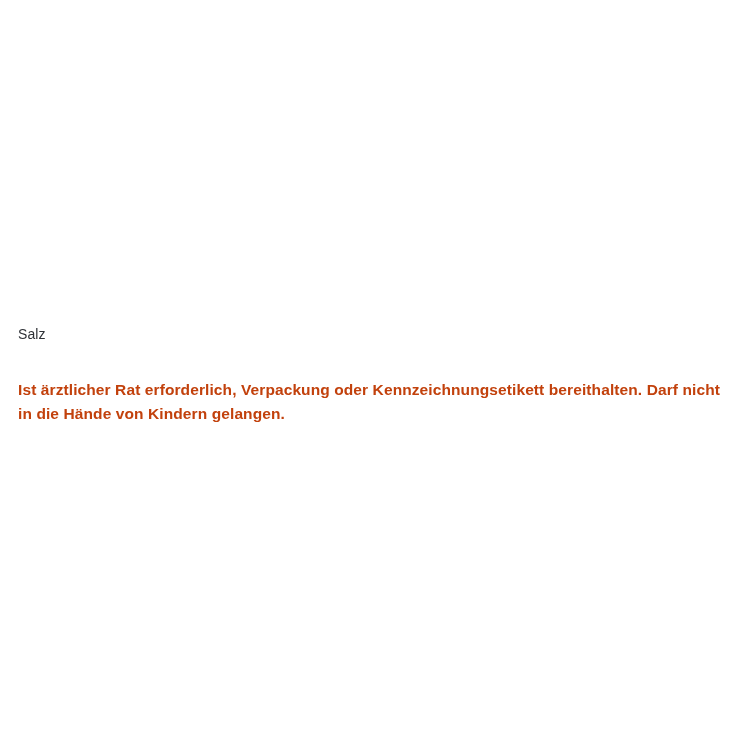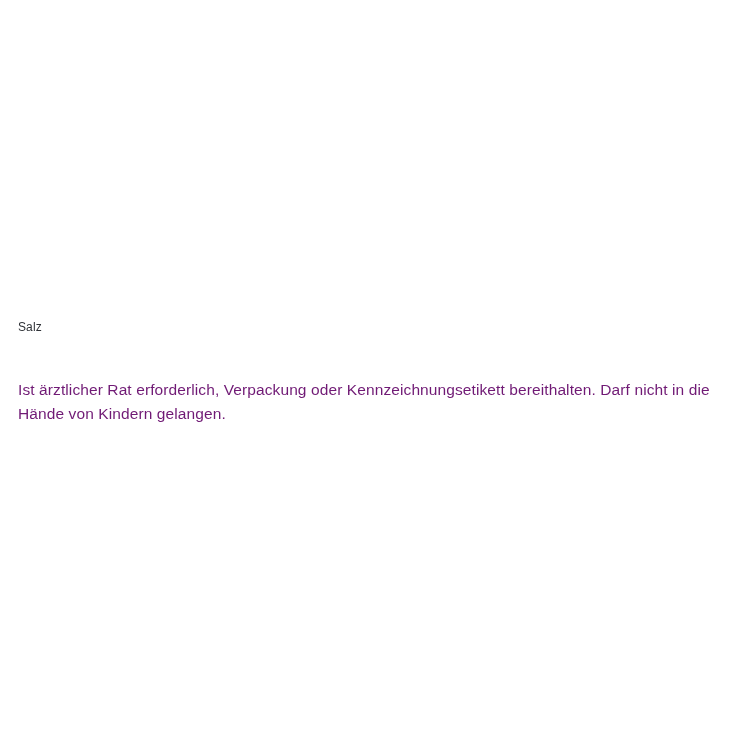--- a/index.html
+++ b/index.html
@@ -11,36 +11,36 @@
   .page {
     position: relative;
     width: 740px;
     height: 740px;
     background: #ffffff;
     overflow: hidden;
   }
   .section-heading {
     position: absolute;
     left: 18px;
-    top: 316px;
-    font-size: 12px;
+    top: 323px;
+    font-size: 14px;
     line-height: 22px;
     font-weight: 400;
     color: #2f3237;
     letter-spacing: 0.1px;
   }
   .section-body {
     position: absolute;
     left: 18px;
     top: 362px;
     width: 706px;
     font-size: 15.5px;
     line-height: 24px;
-    font-weight: 400;
-    color: #701a75;
+    font-weight: 700;
+    color: #c2410c;
     letter-spacing: 0.1px;
   }
 </style>
 </head>
 <body>
 
 <div class="page">
   <div class="section-heading">Salz</div>
   <p class="section-body">Ist ärztlicher Rat erforderlich, Verpackung oder Kennzeichnungsetikett bereithalten. Darf nicht in die Hände von Kindern gelangen.</p>
 </div>

